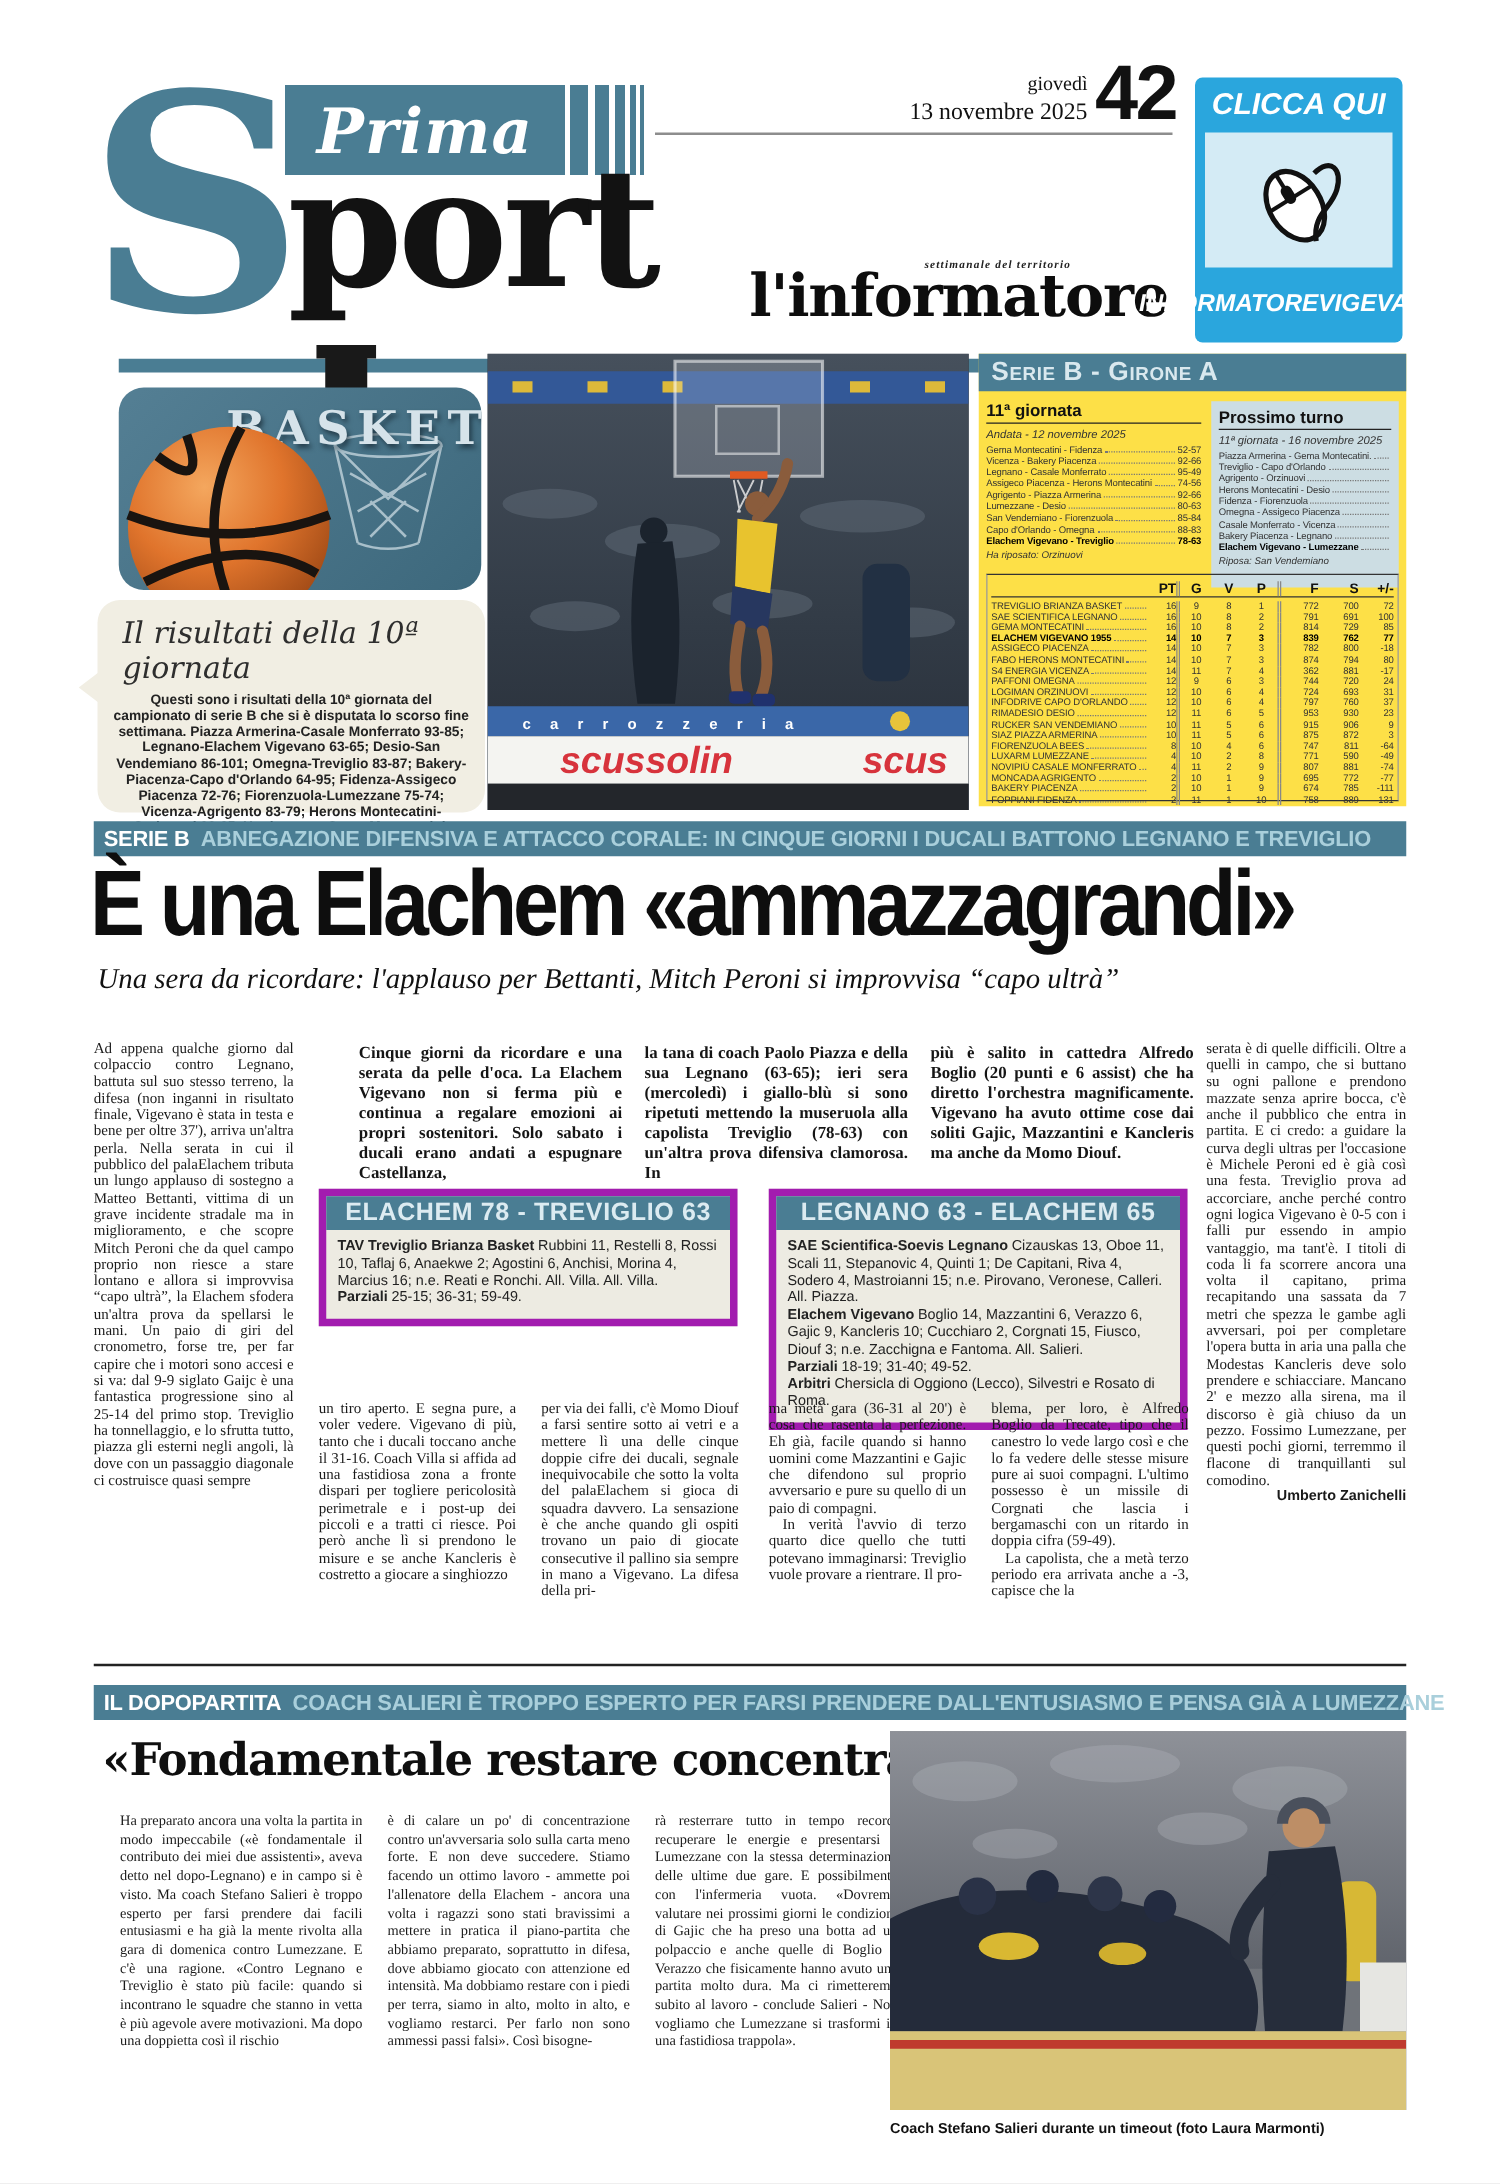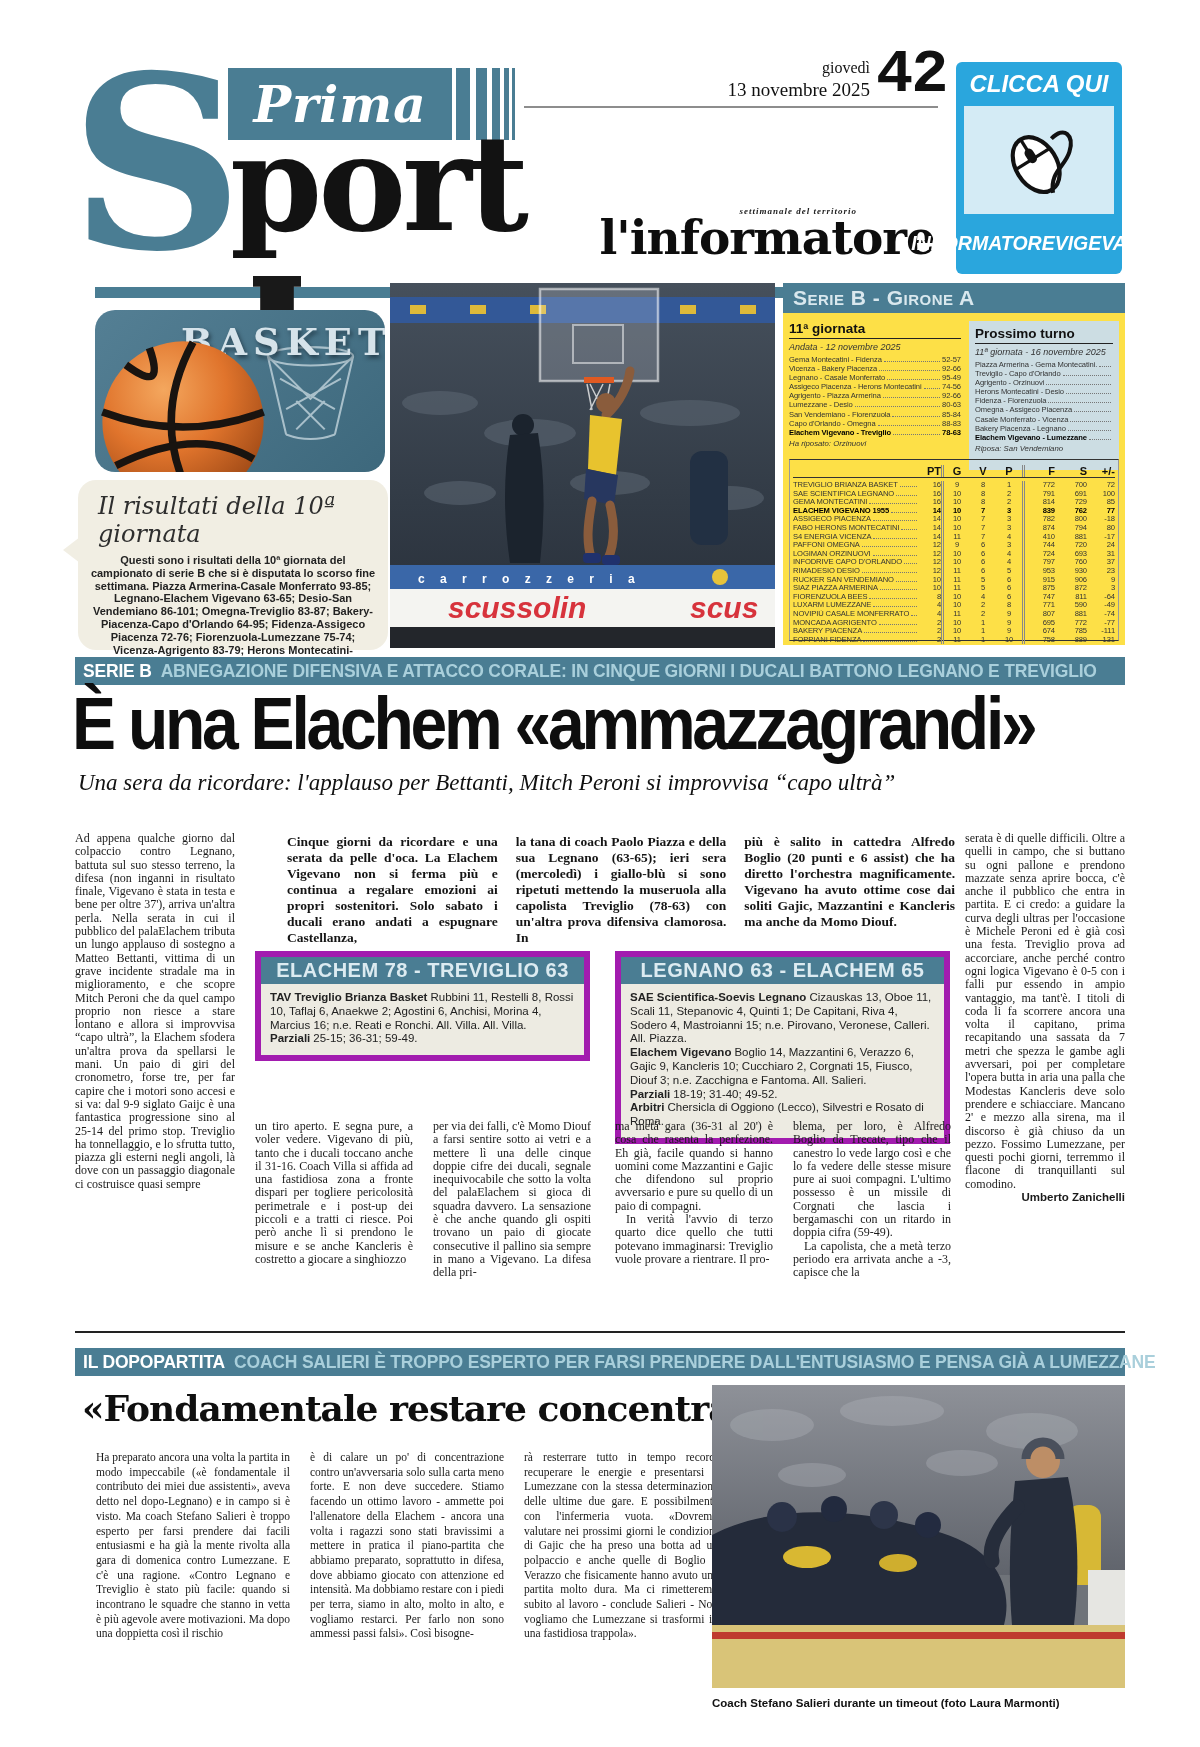--- a/index.html
+++ b/index.html
@@ -27,21 +27,21 @@
                   font-size:50px;color:#fff;letter-spacing:1px;}
   .prima-bars{left:456px;top:68px;width:66px;height:72px;
       background:linear-gradient(90deg,var(--teal) 0 14px,#fff 14px 20px,var(--teal) 20px 31px,
       #fff 31px 36px,var(--teal) 36px 44px,#fff 44px 48px,var(--teal) 48px 53px,#fff 53px 56px,
       var(--teal) 56px 59px,#fff 59px);}
   .logo-port{left:230px;top:118px;font-family:"DejaVu Serif",serif;font-weight:bold;
              font-size:132px;line-height:1;color:#121212;letter-spacing:-4px;}
   .head-rule{left:524px;top:106px;width:414px;height:2px;background:#8d8d8d;}
   .dateblock{left:640px;top:58px;width:230px;text-align:right;font-size:16px;line-height:1.25;color:#111;}
   .dateblock .d2{font-size:19px;}
-  .pagenum{left:876px;top:44px;font-family:Liberation Mono, monospace;font-weight:bold;
+  .pagenum{left:876px;top:44px;font-family:Liberation Sans, sans-serif;font-weight:bold;
            font-size:62px;line-height:1;letter-spacing:-2px;color:#111;}
   .informatore{left:550px;top:206px;width:385px;text-align:right;}
   .informatore .tagline{display:block;margin-right:78px;font-style:italic;font-weight:bold;
                         font-size:9px;letter-spacing:1px;color:#222;}
   .informatore .mast{font-family:"DejaVu Serif",serif;font-weight:bold;font-size:47px;
                      line-height:.95;letter-spacing:-1px;color:#0d0d0d;}
   .ad-box{left:956px;top:62px;width:166px;height:212px;background:var(--ad-blue);
           border-radius:6px;display:flex;flex-direction:column;cursor:pointer;}
   .ad-top{height:44px;display:flex;align-items:center;justify-content:center;
           font-family:"Liberation Sans",sans-serif;font-style:italic;font-weight:bold;
@@ -515,21 +515,21 @@
 
           <div class="strow">
             <span class="c-name">
               <span class="nm">S4 Energia Vicenza</span>
               <span class="dots"></span>
             </span>
             <span class="c-pt">14</span>
             <span class="c-g">11</span>
             <span class="c-v">7</span>
             <span class="c-p">4</span>
-            <span class="c-f">410</span>
+            <span class="c-f">362</span>
             <span class="c-s">881</span>
             <span class="c-pm">-17</span>
           </div>
 
           <div class="strow">
             <span class="c-name">
               <span class="nm">Paffoni Omegna</span>
               <span class="dots"></span>
             </span>
             <span class="c-pt">12</span>

